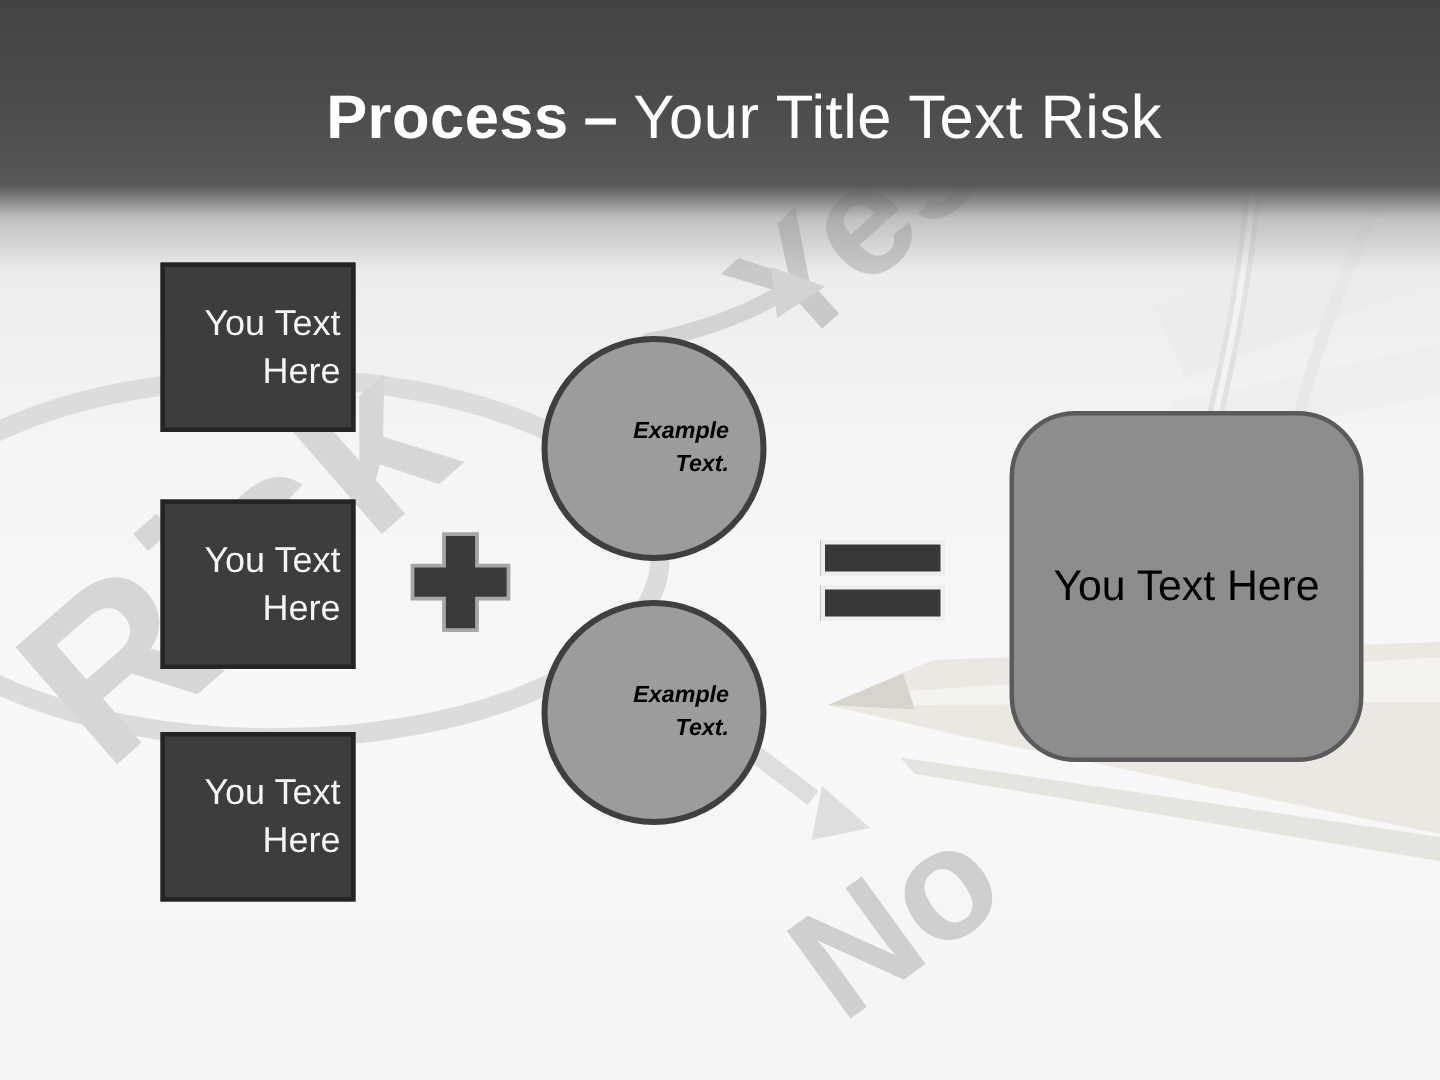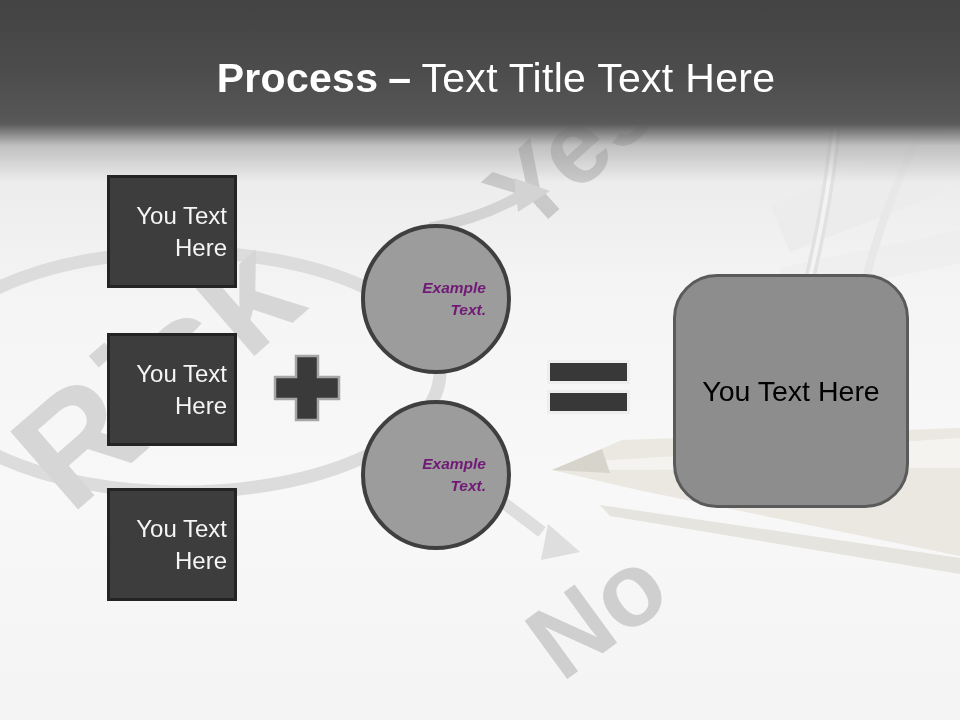--- a/index.html
+++ b/index.html
@@ -24,21 +24,21 @@
   .shape{position:absolute;z-index:3;box-sizing:border-box;display:flex;align-items:center;justify-content:center;text-align:right;}
 
   .ytbox{left:107px;width:130px;height:113px;background:#3d3d3d;border:3px solid #242424;
     color:#f5f5f5;font-size:24px;line-height:1.32;}
   .ytbox span{display:block;width:110px;}
   #box1{top:175px;} #box2{top:333px;} #box3{top:488px;}
 
   .plus-wrap{left:272px;top:353px;width:70px;height:70px;}
 
   .circle{left:361px;width:150px;height:150px;border-radius:50%;
-    background:#9c9c9c;border:4px solid #3f3f3f;color:#701a75;
+    background:#9c9c9c;border:4px solid #3f3f3f;color:#000000;
     font-size:15.5px;font-weight:700;font-style:italic;line-height:1.45;}
   .circle span{display:block;width:100px;}
   #circle1{top:224px;} #circle2{top:400px;}
 
   .equals{left:547px;top:360px;width:83px;height:54px;display:flex;flex-direction:column;justify-content:space-between;}
   .equals .bar{box-sizing:border-box;width:83px;height:24px;background:#383838;border:3px solid #eeeeee;}
 
   .result{left:673px;top:274px;width:236px;height:234px;border-radius:44px;
     background:#8d8d8d;border:3px solid #5a5a5a;color:#000000;font-size:28.5px;}
 </style>
@@ -69,21 +69,21 @@
     <polygon points="552,470 622,440 960,428 960,556 638,490" fill="#eae8e1"></polygon>
     <polygon points="565,463 960,438 960,468 606,470" fill="#f6f5f1" opacity="0.85"></polygon>
     <polygon points="552,470 602,449 610,473" fill="#d6d4cb"></polygon>
     <polygon points="600,505 960,558 960,574 610,516" fill="#dddbd3" opacity="0.7"></polygon>
   </svg>
 
   <div class="header">
     <h1 class="title">
       <span class="t-bold">Process</span>
       <span class="t-sep">–</span>
-      <span class="t-rest">Text Title Text Here</span>
+      <span class="t-rest">Your Title Text Risk</span>
     </h1>
   </div>
 
   <div class="shape ytbox" id="box1">
     <span>You Text Here</span>
   </div>
   <div class="shape ytbox" id="box2">
     <span>You Text Here</span>
   </div>
   <div class="shape ytbox" id="box3">

